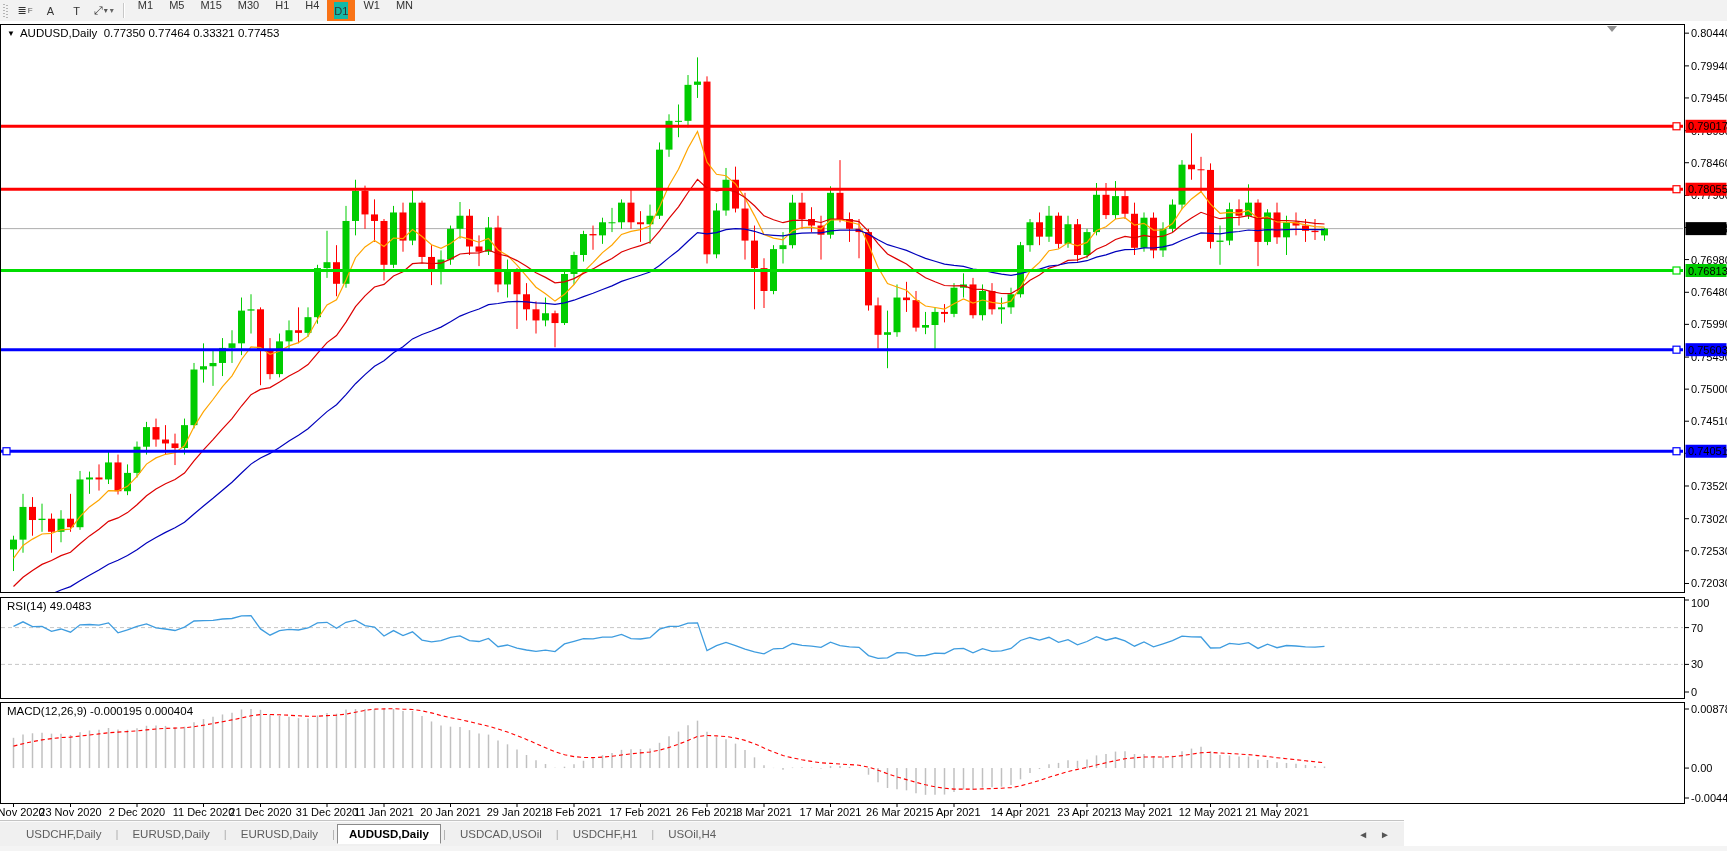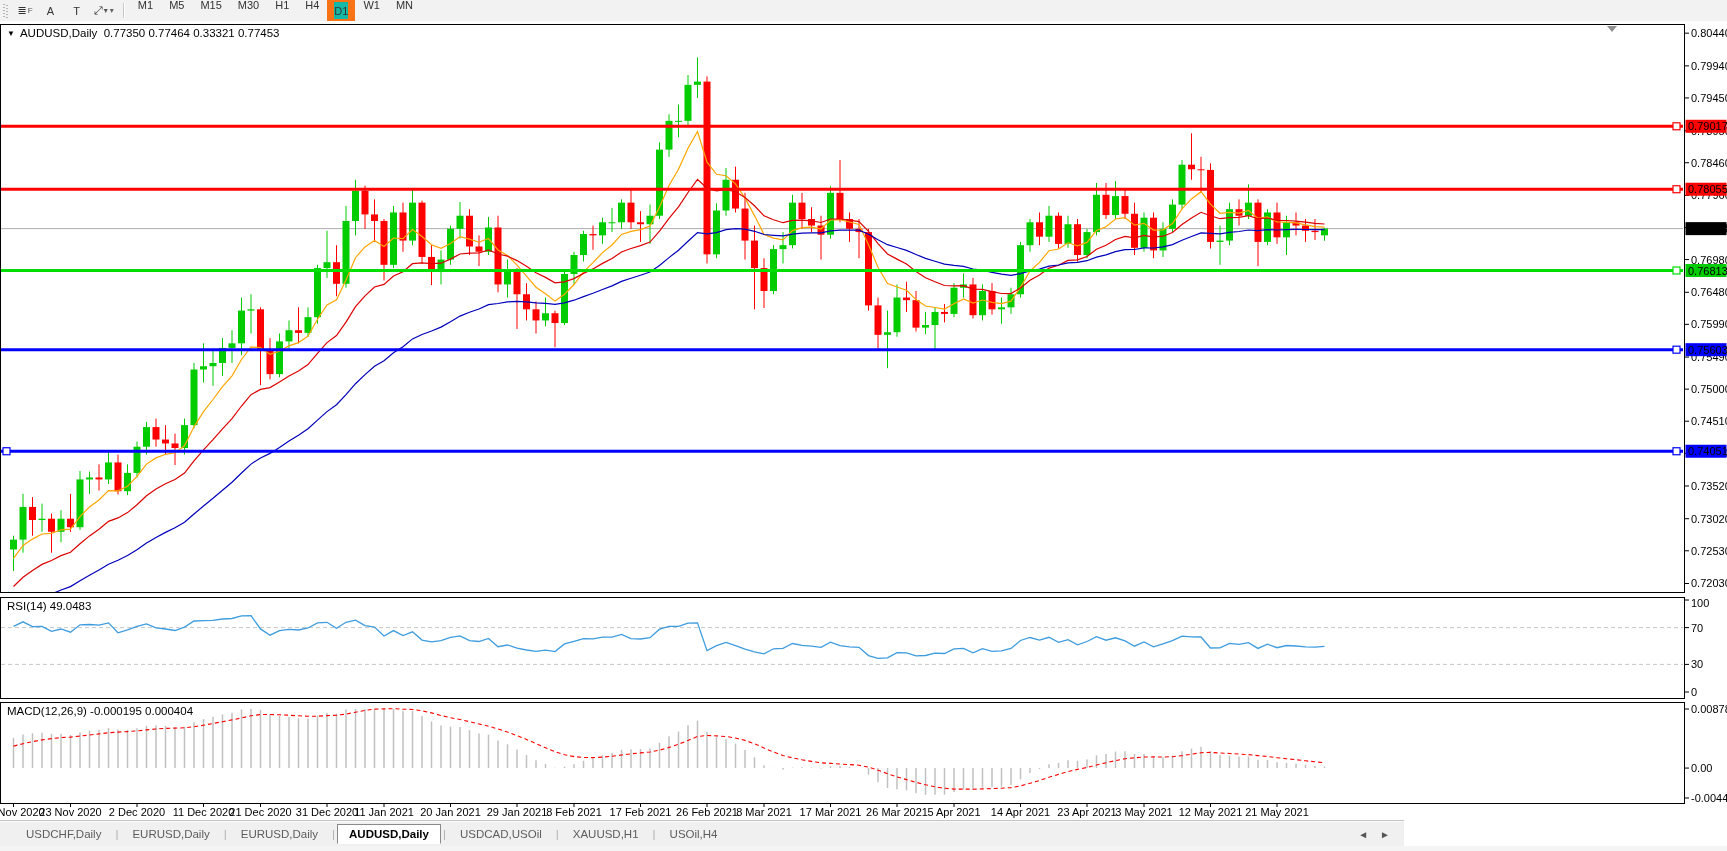--- a/index.html
+++ b/index.html
@@ -660,21 +660,21 @@
         <div class="tab">USDCHF,Daily</div>
         <span class="tab-sep">|</span>
         <div class="tab">EURUSD,Daily</div>
         <span class="tab-sep">|</span>
         <div class="tab">EURUSD,Daily</div>
         <span class="tab-sep">|</span>
         <div class="tab active">AUDUSD,Daily</div>
         <span class="tab-sep">|</span>
         <div class="tab">USDCAD,USOil</div>
         <span class="tab-sep">|</span>
-        <div class="tab">XAUUSD,H1</div>
+        <div class="tab">USDCHF,H1</div>
         <span class="tab-sep">|</span>
         <div class="tab">USOil,H4</div>
       </div>
     <div id="tabnav">
       <span>◄</span>
       <span>►</span>
     </div>
   </div>
 
   <div id="bottomstrip"></div>

